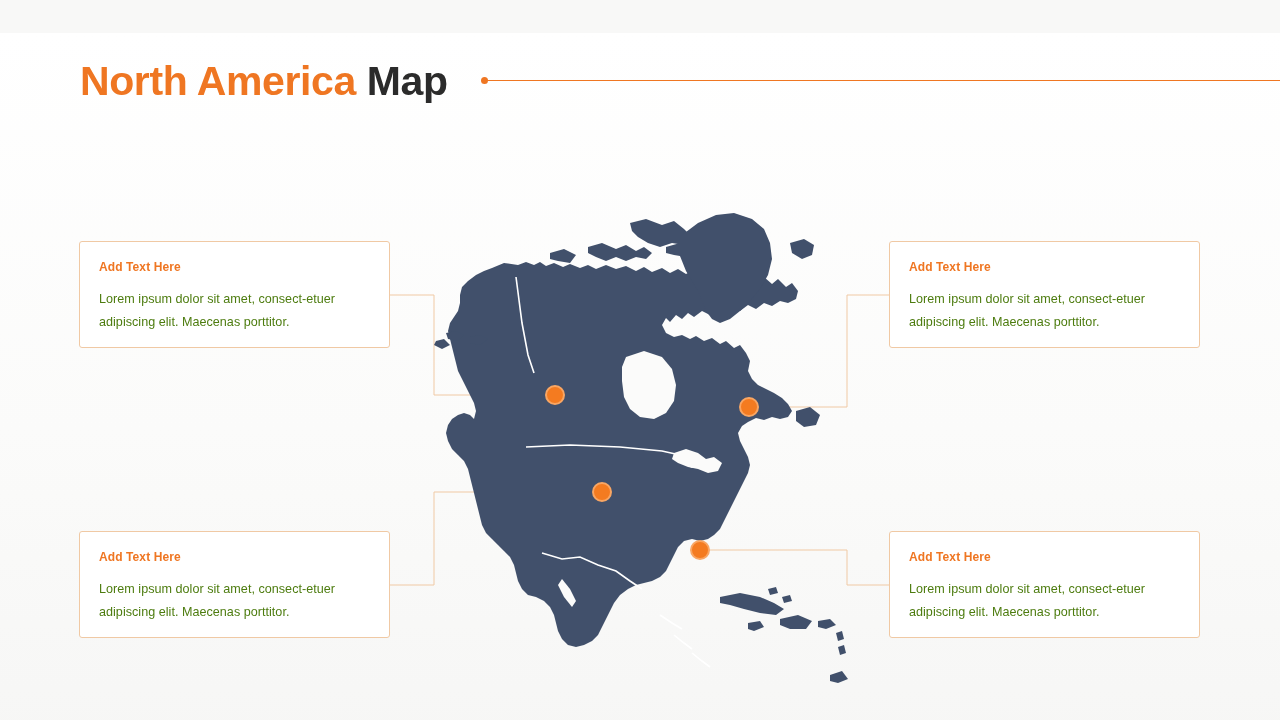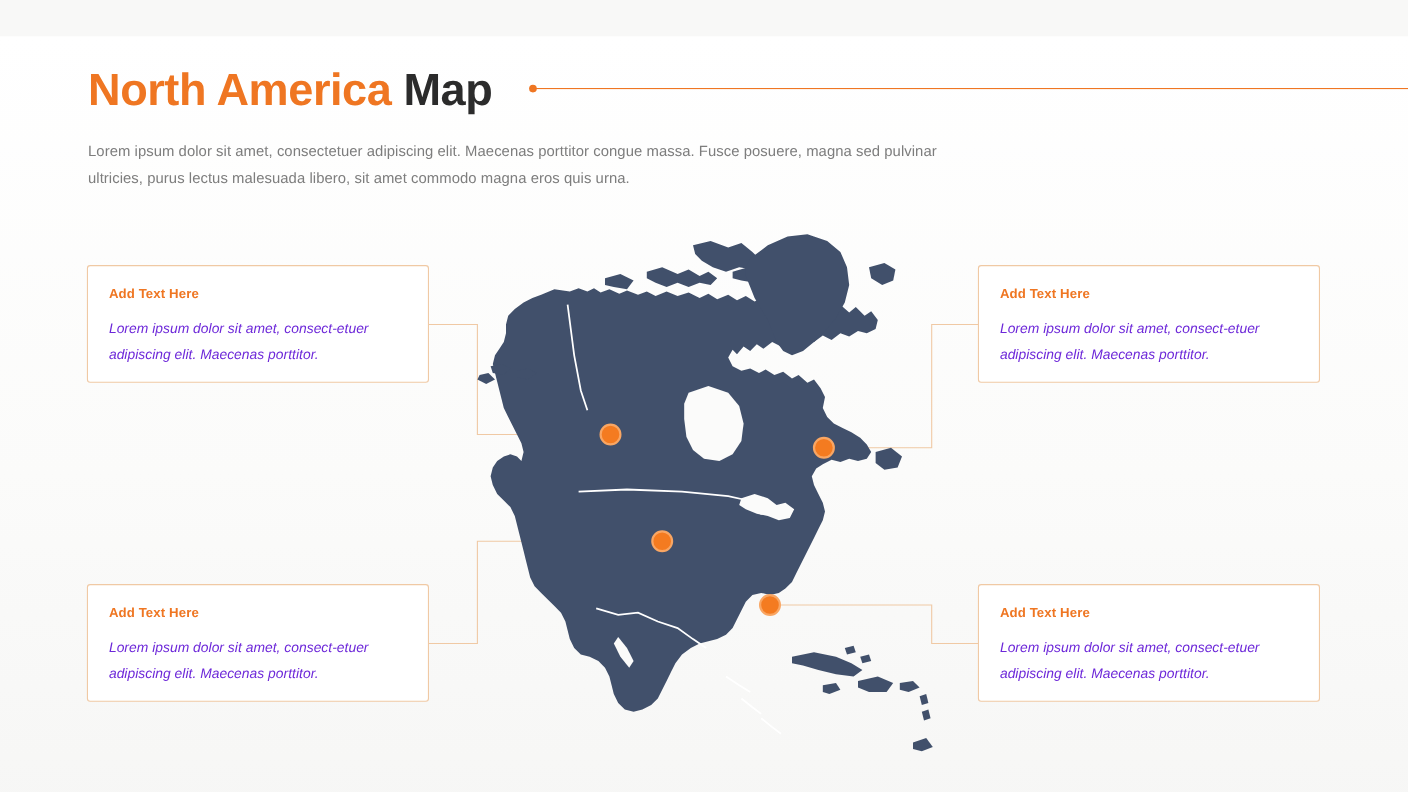--- a/index.html
+++ b/index.html
@@ -114,23 +114,22 @@
     letter-spacing: 0.1px;
     white-space: nowrap;
   }
   .card-body {
     position: absolute;
     left: 19px;
     top: 46px;
     width: 272px;
     font-size: 12.6px;
     line-height: 22.5px;
-    color: #6d28d9;
+    color: #4d7c0f;
     letter-spacing: 0.02px;
-    font-style: italic;
   }
 
   
   .connectors {
     position: absolute;
     left: 0;
     top: 0;
     width: 1280px;
     height: 720px;
     pointer-events: none;
@@ -161,21 +160,20 @@
 
   <div class="header">
     <h1 class="title"><span class="t-accent">North America</span> <span class="t-dark">Map</span></h1>
   </div>
 
   <div class="title-rule">
     <span class="dot"></span>
     <span class="line"></span>
   </div>
 
-  <div class="subtitle">Lorem ipsum dolor sit amet, consectetuer adipiscing elit. Maecenas porttitor congue massa. Fusce posuere, magna sed pulvinar ultricies, purus lectus malesuada libero, sit amet commodo magna eros quis urna.</div>
 
   <svg class="connectors" viewBox="0 0 1280 720">
 
     <path d="M 390 262 H 434 V 362 H 545"></path>
 
     <path d="M 890 262 H 847 V 374 H 759"></path>
 
     <path d="M 390 552 H 434 V 459 H 592"></path>
 
     <path d="M 890 552 H 847 V 517 H 710"></path>

